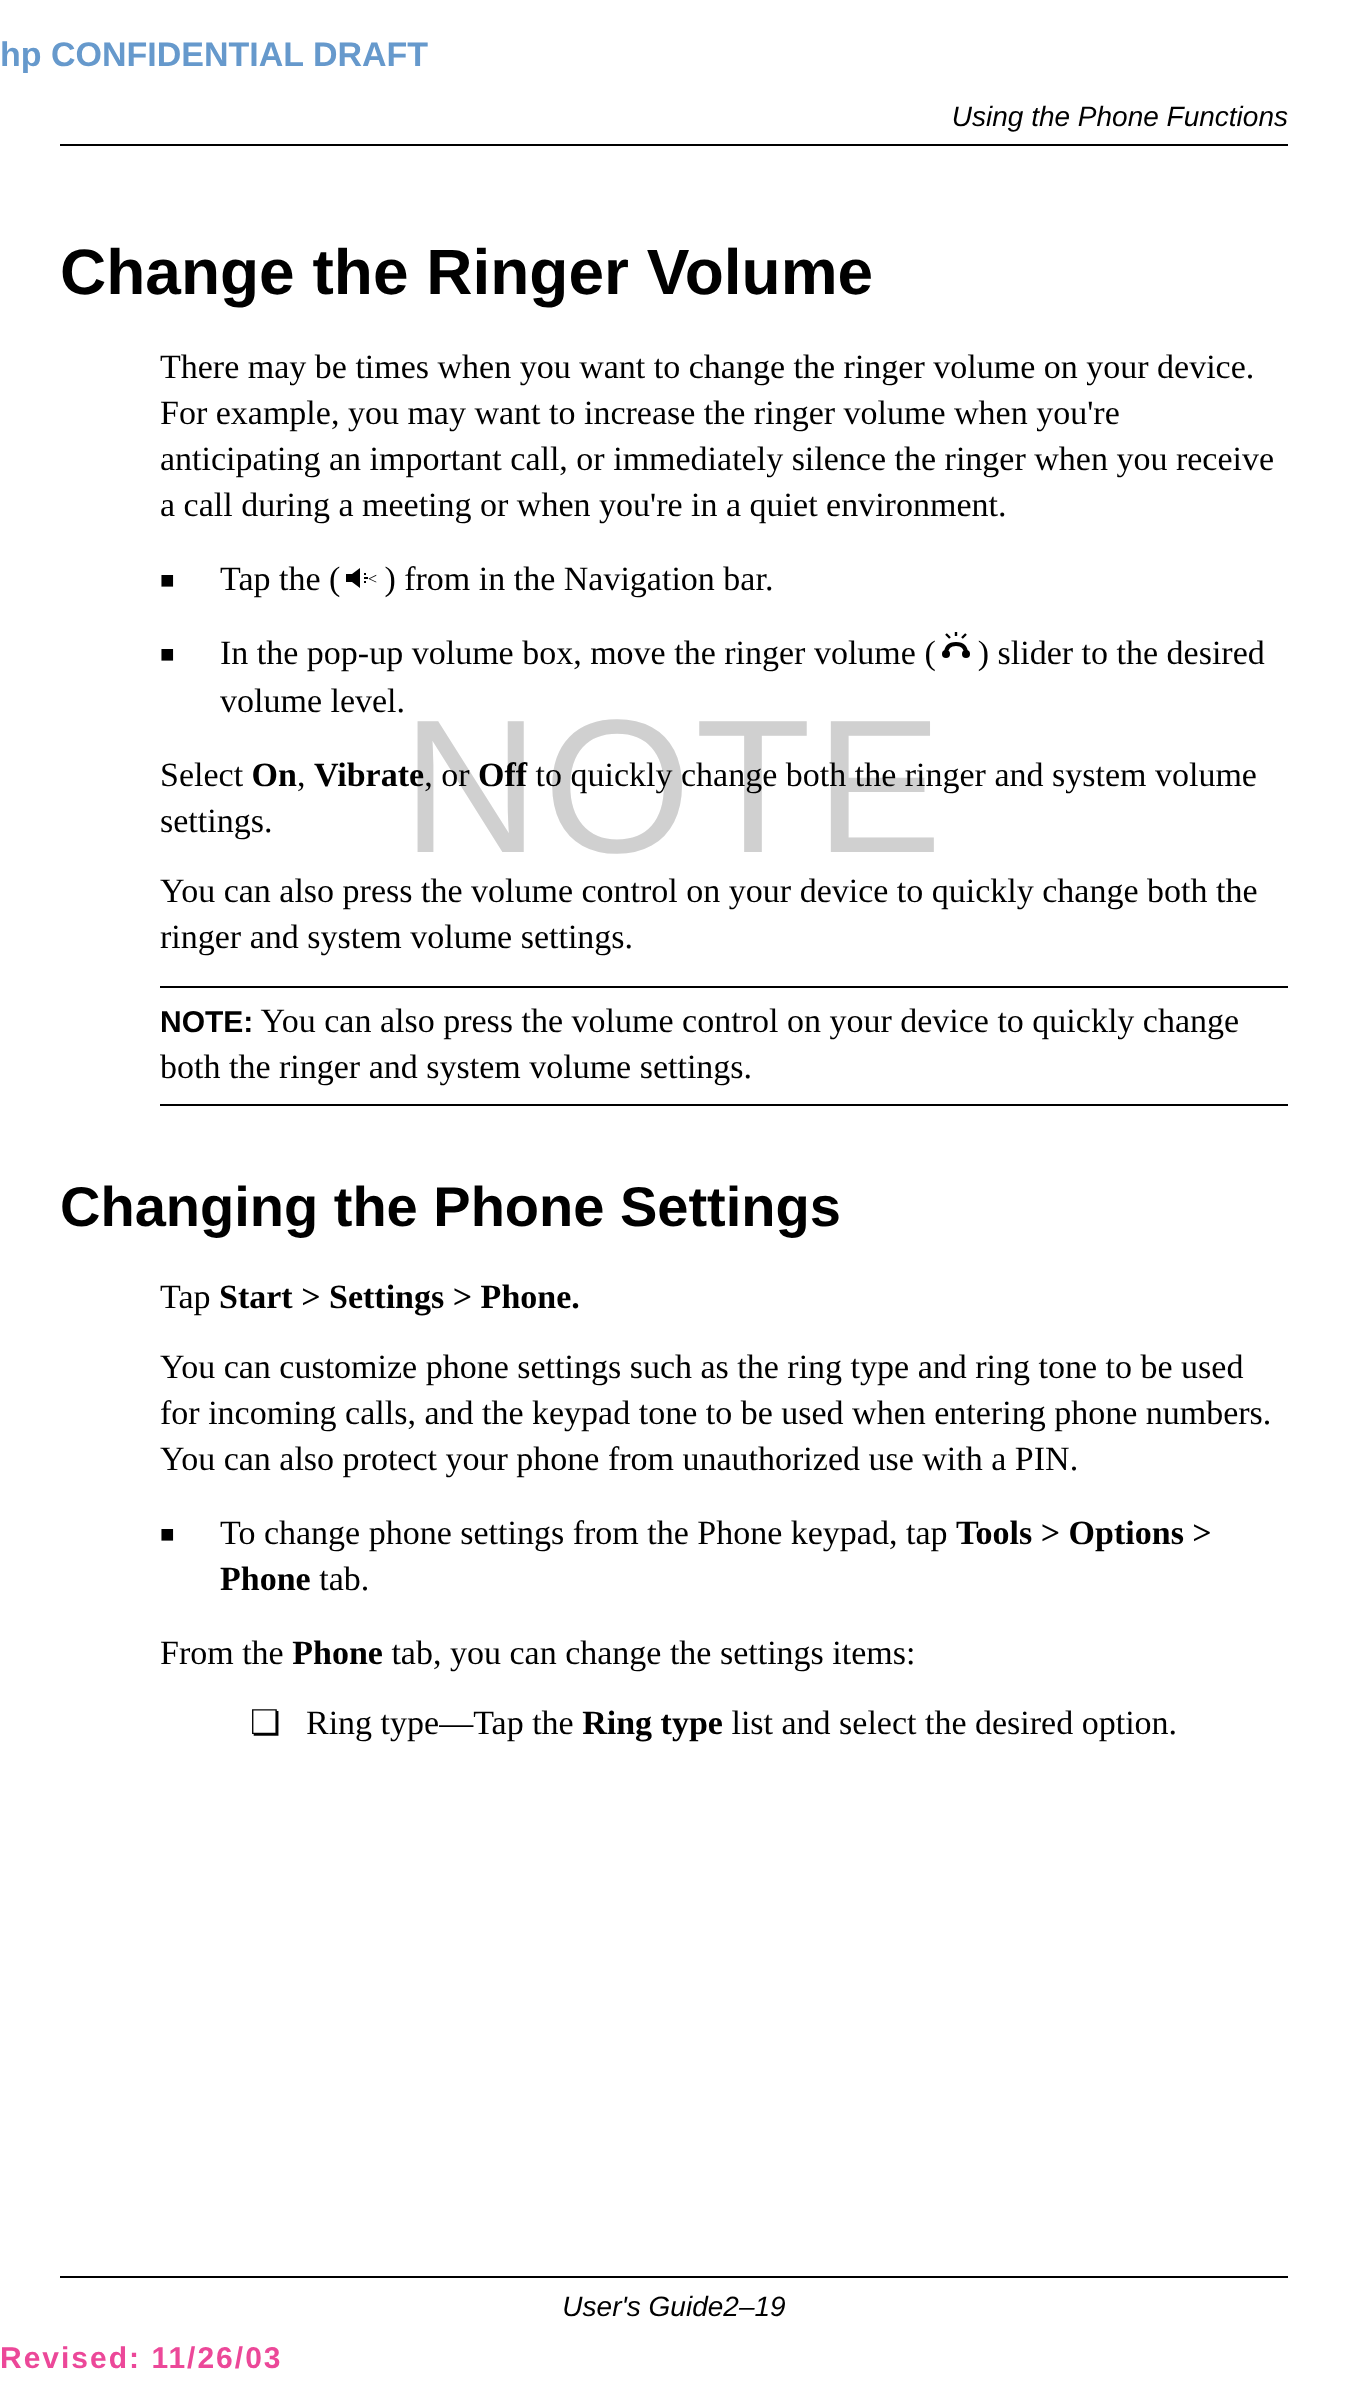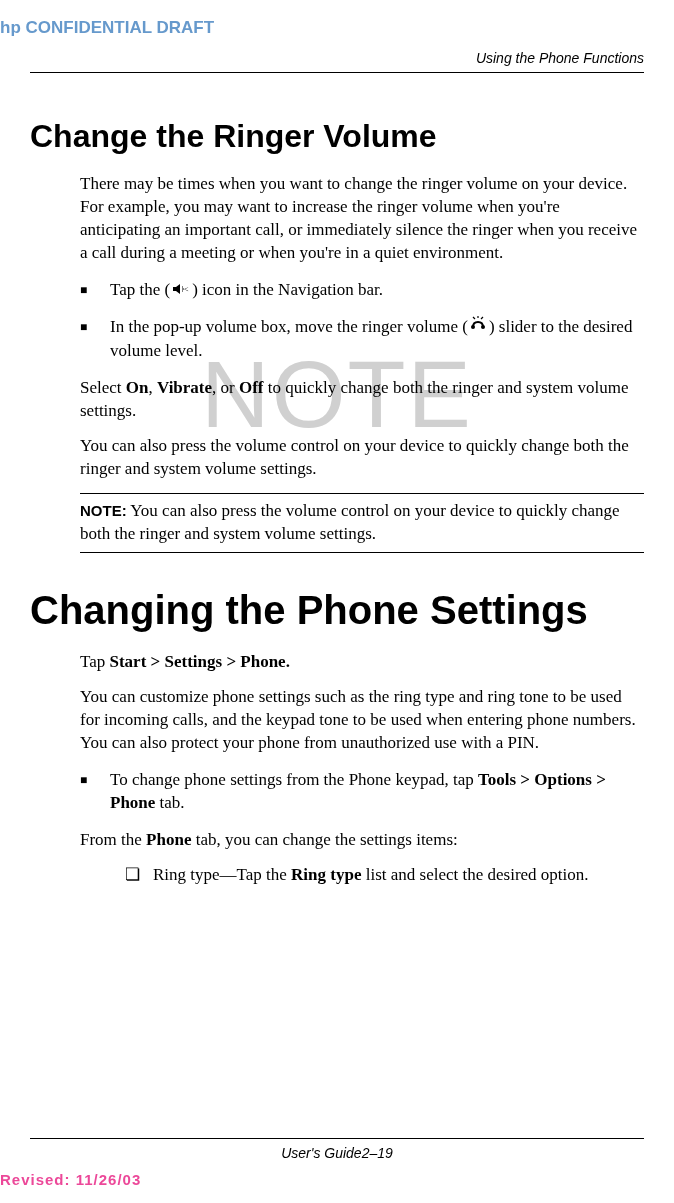--- a/index.html
+++ b/index.html
@@ -57,21 +57,21 @@
       padding: 0 30px;
     }
     h1 {
       font-family: Arial, sans-serif;
       font-weight: bold;
       font-size: 32px;
       margin-top: 45px;
       margin-bottom: 18px;
     }
     h1.section2 {
-      font-size: 40px;
+      font-size: 28px;
       margin-top: 35px;
     }
     .para {
       font-size: 17px;
       line-height: 1.35;
       margin-left: 50px;
       margin-bottom: 12px;
     }
     .bullet-item {
       display: flex;
@@ -176,21 +176,21 @@
 
     <p class="para">There may be times when you want to change the ringer volume on your device. For example, you may want to increase the ringer volume when you're anticipating an important call, or immediately silence the ringer when you receive a call during a meeting or when you're in a quiet environment.</p>
 
     <div class="bullet-item">
       <div class="bullet-marker">■</div>
       <div class="bullet-text">
         <span>Tap the (</span><span class="inline-icon"><svg width="18" height="12" viewBox="0 0 18 12">
               <path d="M1 4 L4 4 L8 1 L8 11 L4 8 L1 8 Z" fill="#000"></path>
               <path d="M10 4 L11 4 M10 6 L12 6 M10 8 L11 8" stroke="#000" stroke-width="1"></path>
               <text x="12" y="9" font-size="8" fill="#000">&lt;</text>
-            </svg></span><span>) icon in the Navigation bar.</span>
+            </svg></span><span>) from in the Navigation bar.</span>
       </div>
     </div>
 
     <div class="bullet-item">
       <div class="bullet-marker">■</div>
       <div class="bullet-text">
         <span>In the pop-up volume box, move the ringer volume (</span><span class="inline-icon"><svg width="17" height="17" viewBox="0 0 17 17">
               <path d="M3 11 Q3 6 8 6 Q13 6 13 11" stroke="#000" stroke-width="2" fill="none"></path>
               <circle cx="3" cy="11" r="2" fill="#000"></circle>
               <circle cx="13" cy="11" r="2" fill="#000"></circle>

